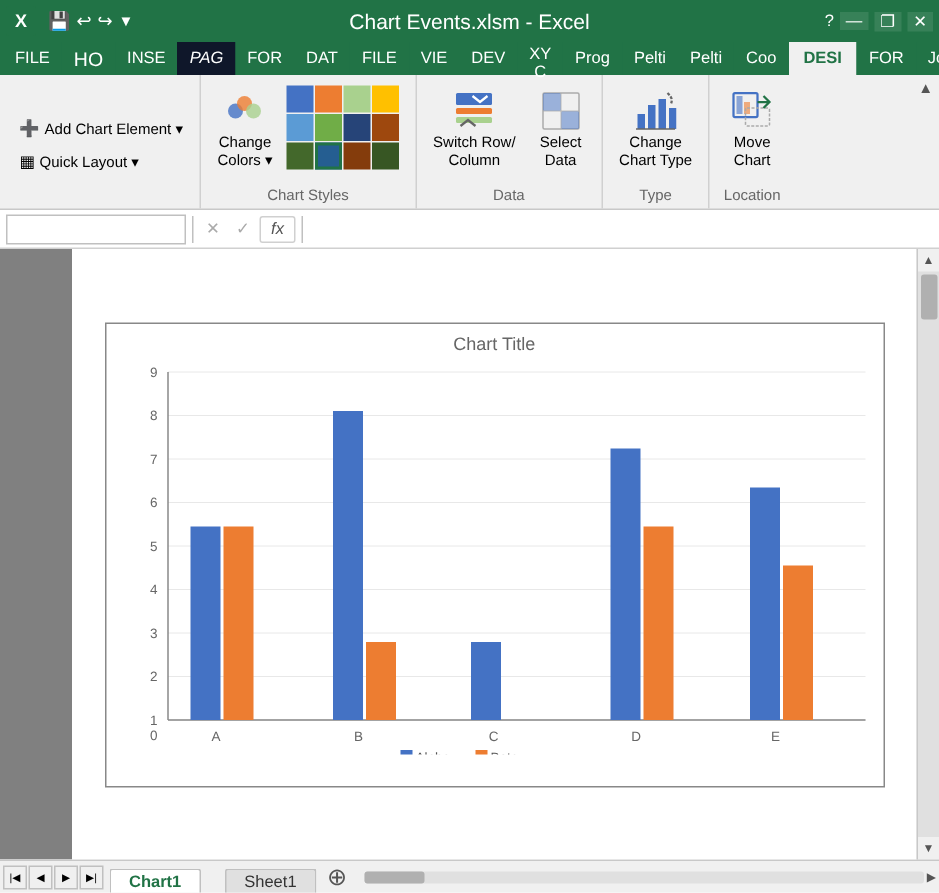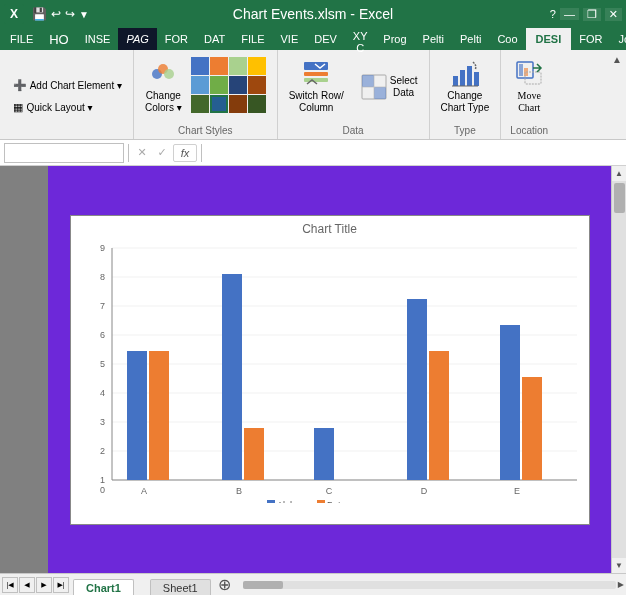--- a/index.html
+++ b/index.html
@@ -104,21 +104,21 @@
           <svg width="28" height="28" viewBox="0 0 28 28">
             <rect x="2" y="2" width="24" height="8" rx="1" fill="#4472C4"></rect>
             <rect x="2" y="12" width="24" height="4" rx="1" fill="#ED7D31"></rect>
             <rect x="2" y="18" width="24" height="4" rx="1" fill="#A9D18E"></rect>
             <path d="M5 24 L10 20 L15 24" fill="none" stroke="#666" stroke-width="1.5"></path>
             <path d="M23 4 L18 8 L13 4" fill="none" stroke="white" stroke-width="1.5"></path>
           </svg>
         </div>
         <span style="line-height:1.2;text-align:center;">Switch Row/<br>Column</span>
       </button>
-      <button style="display:flex;flex-direction:row;align-items:center;padding:3px 4px;cursor:pointer;border:1px solid transparent;border-radius:2px;font-size:10px;background:transparent;height:66px;min-width:40px;font-family:Segoe UI,Arial,sans-serif;">
+      <button style="display:flex;flex-direction:column;align-items:center;padding:3px 4px;cursor:pointer;border:1px solid transparent;border-radius:2px;font-size:10px;background:transparent;height:66px;min-width:40px;font-family:Segoe UI,Arial,sans-serif;">
         <div style="width:32px;height:32px;display:flex;align-items:center;justify-content:center;">
           <svg width="28" height="28" viewBox="0 0 28 28">
             <rect x="2" y="2" width="24" height="24" rx="1" fill="none" stroke="#aaa" stroke-width="1"></rect>
             <rect x="2" y="2" width="12" height="12" rx="1" fill="#4472C4" opacity="0.5"></rect>
             <rect x="14" y="14" width="12" height="12" rx="1" fill="#4472C4" opacity="0.5"></rect>
             <path d="M14 2 L14 26 M2 14 L26 14" stroke="#aaa" stroke-width="0.5"></path>
           </svg>
         </div>
         <span style="line-height:1.2;text-align:center;">Select<br>Data</span>
       </button>
@@ -150,21 +150,21 @@
       <button style="display:flex;flex-direction:column;align-items:center;padding:3px 4px;cursor:pointer;border:1px solid transparent;border-radius:2px;font-size:10px;background:transparent;height:66px;min-width:44px;font-family:Segoe UI,Arial,sans-serif;">
         <div style="width:32px;height:32px;display:flex;align-items:center;justify-content:center;">
           <svg width="28" height="28" viewBox="0 0 28 28">
             <rect x="2" y="2" width="16" height="16" rx="1" fill="none" stroke="#4472C4" stroke-width="1.5"></rect>
             <rect x="4" y="4" width="4" height="12" fill="#4472C4" opacity="0.6"></rect>
             <rect x="9" y="8" width="4" height="8" fill="#ED7D31" opacity="0.6"></rect>
             <rect x="10" y="12" width="16" height="12" rx="1" fill="none" stroke="#aaa" stroke-width="1" stroke-dasharray="2,1"></rect>
             <path d="M18 8 L26 8 M22 4 L26 8 L22 12" fill="none" stroke="#217346" stroke-width="1.5"></path>
           </svg>
         </div>
-        <span style="line-height:1.2;text-align:center;font-family:Liberation Serif, serif;">Move<br>Chart</span>
+        <span style="line-height:1.2;text-align:center;">Move<br>Chart</span>
       </button>
     </div>
     <div style="font-size:10px;color:#666;text-align:center;padding:2px 0 3px;">Location</div>
   </div>
 
   <div style="margin-left:auto;display:flex;flex-direction:column;justify-content:flex-start;padding-top:2px;">
     <span style="font-size:10px;color:#555;cursor:pointer;padding:2px 4px;">▲</span>
   </div>
 </div>
 
@@ -173,21 +173,21 @@
   <span style="width:1px;height:18px;background:#c0c0c0;margin:0 2px;"></span>
   <span style="width:18px;height:18px;display:flex;align-items:center;justify-content:center;cursor:pointer;font-size:11px;color:#aaa;">✕</span>
   <span style="width:18px;height:18px;display:flex;align-items:center;justify-content:center;cursor:pointer;font-size:11px;color:#aaa;">✓</span>
   <span style="width:24px;height:18px;display:flex;align-items:center;justify-content:center;cursor:pointer;font-size:11px;color:#555;font-style:italic;border:1px solid #d0d0d0;border-radius:2px;font-family:Segoe UI,Arial,sans-serif;">fx</span>
   <span style="width:1px;height:18px;background:#c0c0c0;margin:0 2px;"></span>
   <input type="text" style="flex: 1 1 0%; height: 20px; border: none; font-size: 11px; padding: 0px 4px; outline: none; font-family: &quot;Segoe UI&quot;, Arial, sans-serif;" value="">
 </div>
 
 <div style="display:flex;flex:1;height:calc(595px - 28px - 22px - 90px - 26px - 22px);background:#808080;">
 
-  <div style="flex:1;background:#6d28d9;display:flex;justify-content:center;align-items:center;position:relative;margin-left:48px;">
+  <div style="flex:1;background:#ffffff;display:flex;justify-content:center;align-items:center;position:relative;margin-left:48px;">
 
     <div style="background:white;border:1px solid #888;width:520px;height:310px;position:relative;padding:6px;">
       <div style="text-align:center;font-size:12px;color:#666;margin-bottom:2px;font-family:Segoe UI,Arial,sans-serif;">Chart Title</div>
 
       <svg width="508" height="265" viewBox="0 0 508 265" style="display:block;">
 
         <line x1="35" y1="10" x2="500" y2="10" stroke="#e0e0e0" stroke-width="0.5"></line>
         <line x1="35" y1="39" x2="500" y2="39" stroke="#e0e0e0" stroke-width="0.5"></line>
         <line x1="35" y1="68" x2="500" y2="68" stroke="#e0e0e0" stroke-width="0.5"></line>
         <line x1="35" y1="97" x2="500" y2="97" stroke="#e0e0e0" stroke-width="0.5"></line>

